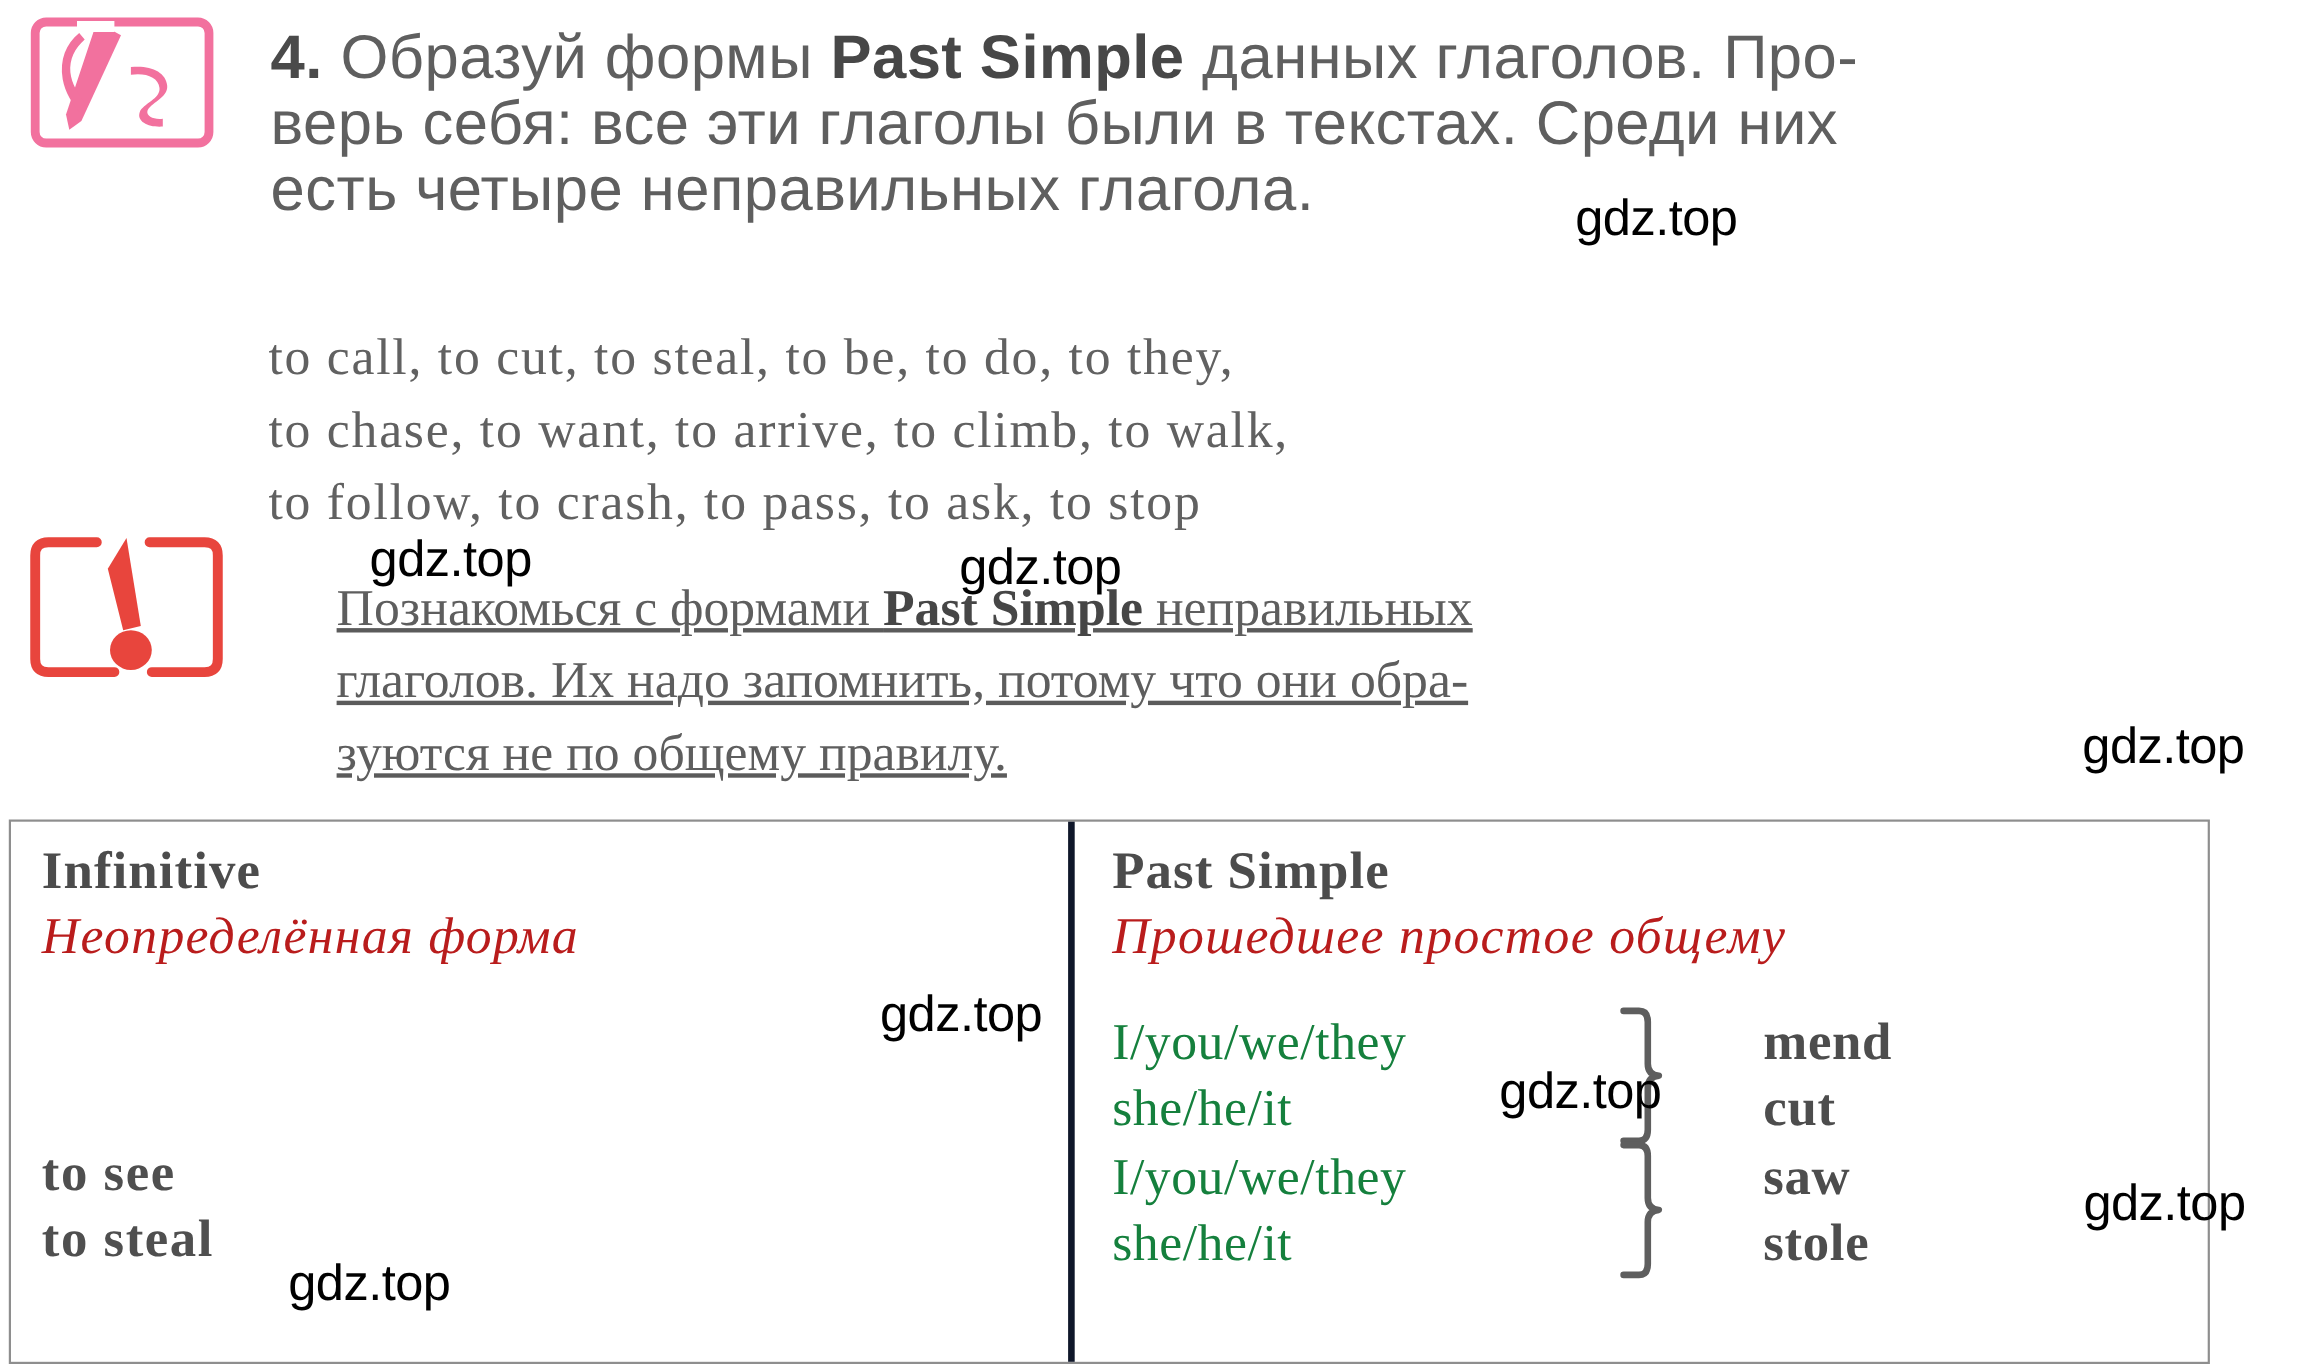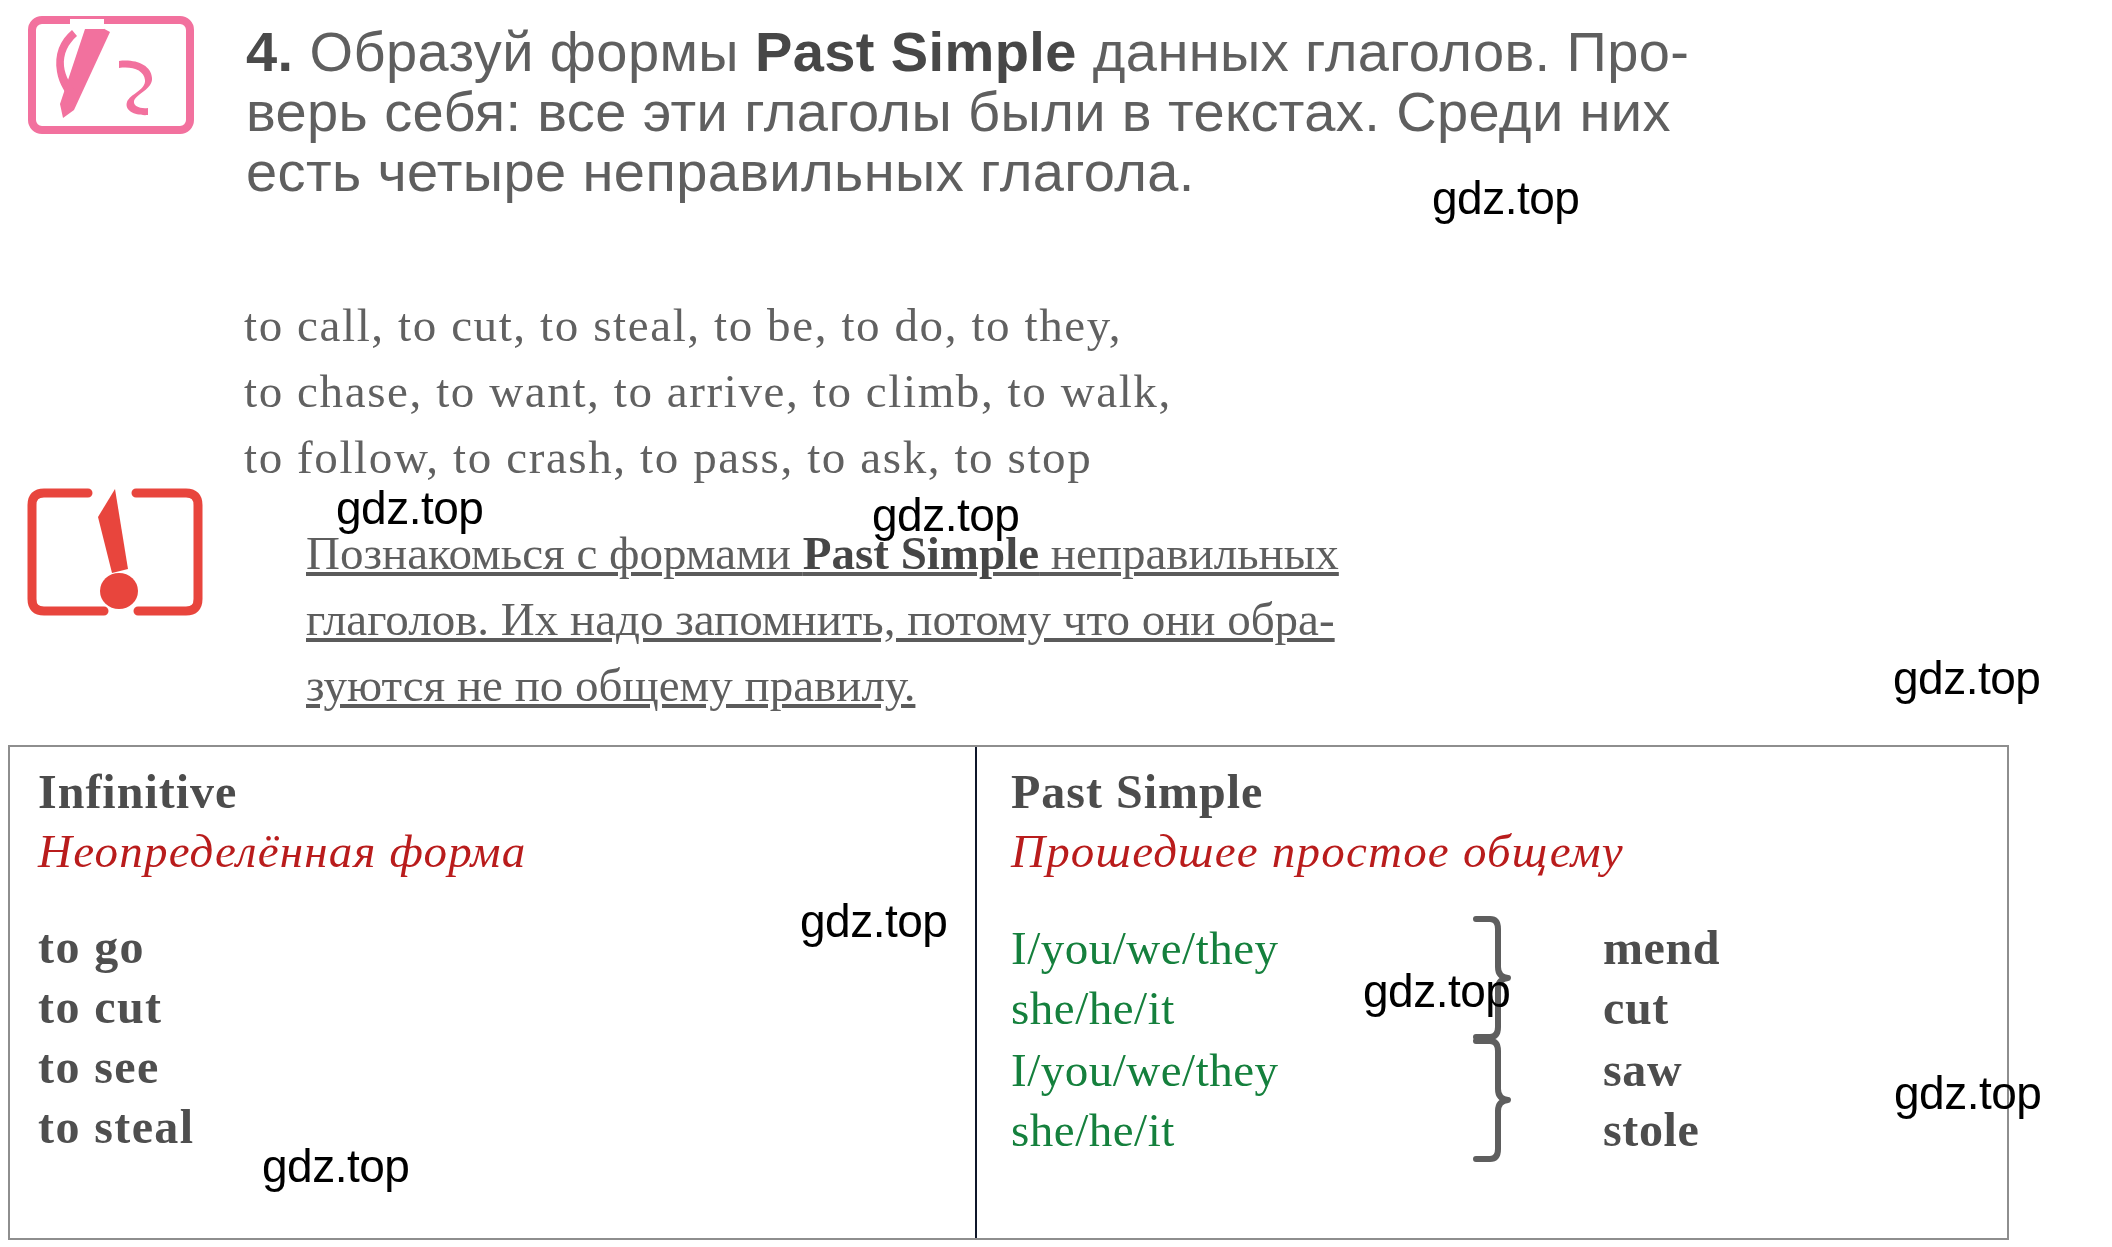--- a/index.html
+++ b/index.html
@@ -96,21 +96,21 @@
     border: 2px solid #8e8e8e;
     border-right: 2px solid #8e8e8e;
     box-sizing: border-box;
     display: flex;
   }
   .tcol {
     box-sizing: border-box;
     position: relative;
     height: 100%;
   }
-  #col-infinitive { width: 968px; border-right: 2px solid #0f172a; }
+  #col-infinitive { width: 968px; border-right: 6px solid #0f172a; }
   #col-past { width: 1031px; }
 
   .col-head {
     position: absolute;
     left: 28px;
     top: 16px;
     width: 95%;
   }
   #col-past .col-head { left: 34px; }
   .head-en {
@@ -247,24 +247,20 @@
 </div>
 
 <div id="grammar-table">
 
   <div class="tcol" id="col-infinitive">
     <div class="col-head">
       <div class="head-en">Infinitive</div>
       <div class="head-ru">Неопределённая  форма</div>
     </div>
 
-    <div class="inf-group" id="inf-group-1">
-      <div class="inf-item">to  go</div>
-      <div class="inf-item">to  cut</div>
-    </div>
 
     <div class="inf-group" id="inf-group-2">
       <div class="inf-item">to  see</div>
       <div class="inf-item">to  steal</div>
     </div>
   </div>
 
   <div class="tcol" id="col-past">
     <div class="col-head">
       <div class="head-en">Past  Simple</div>

